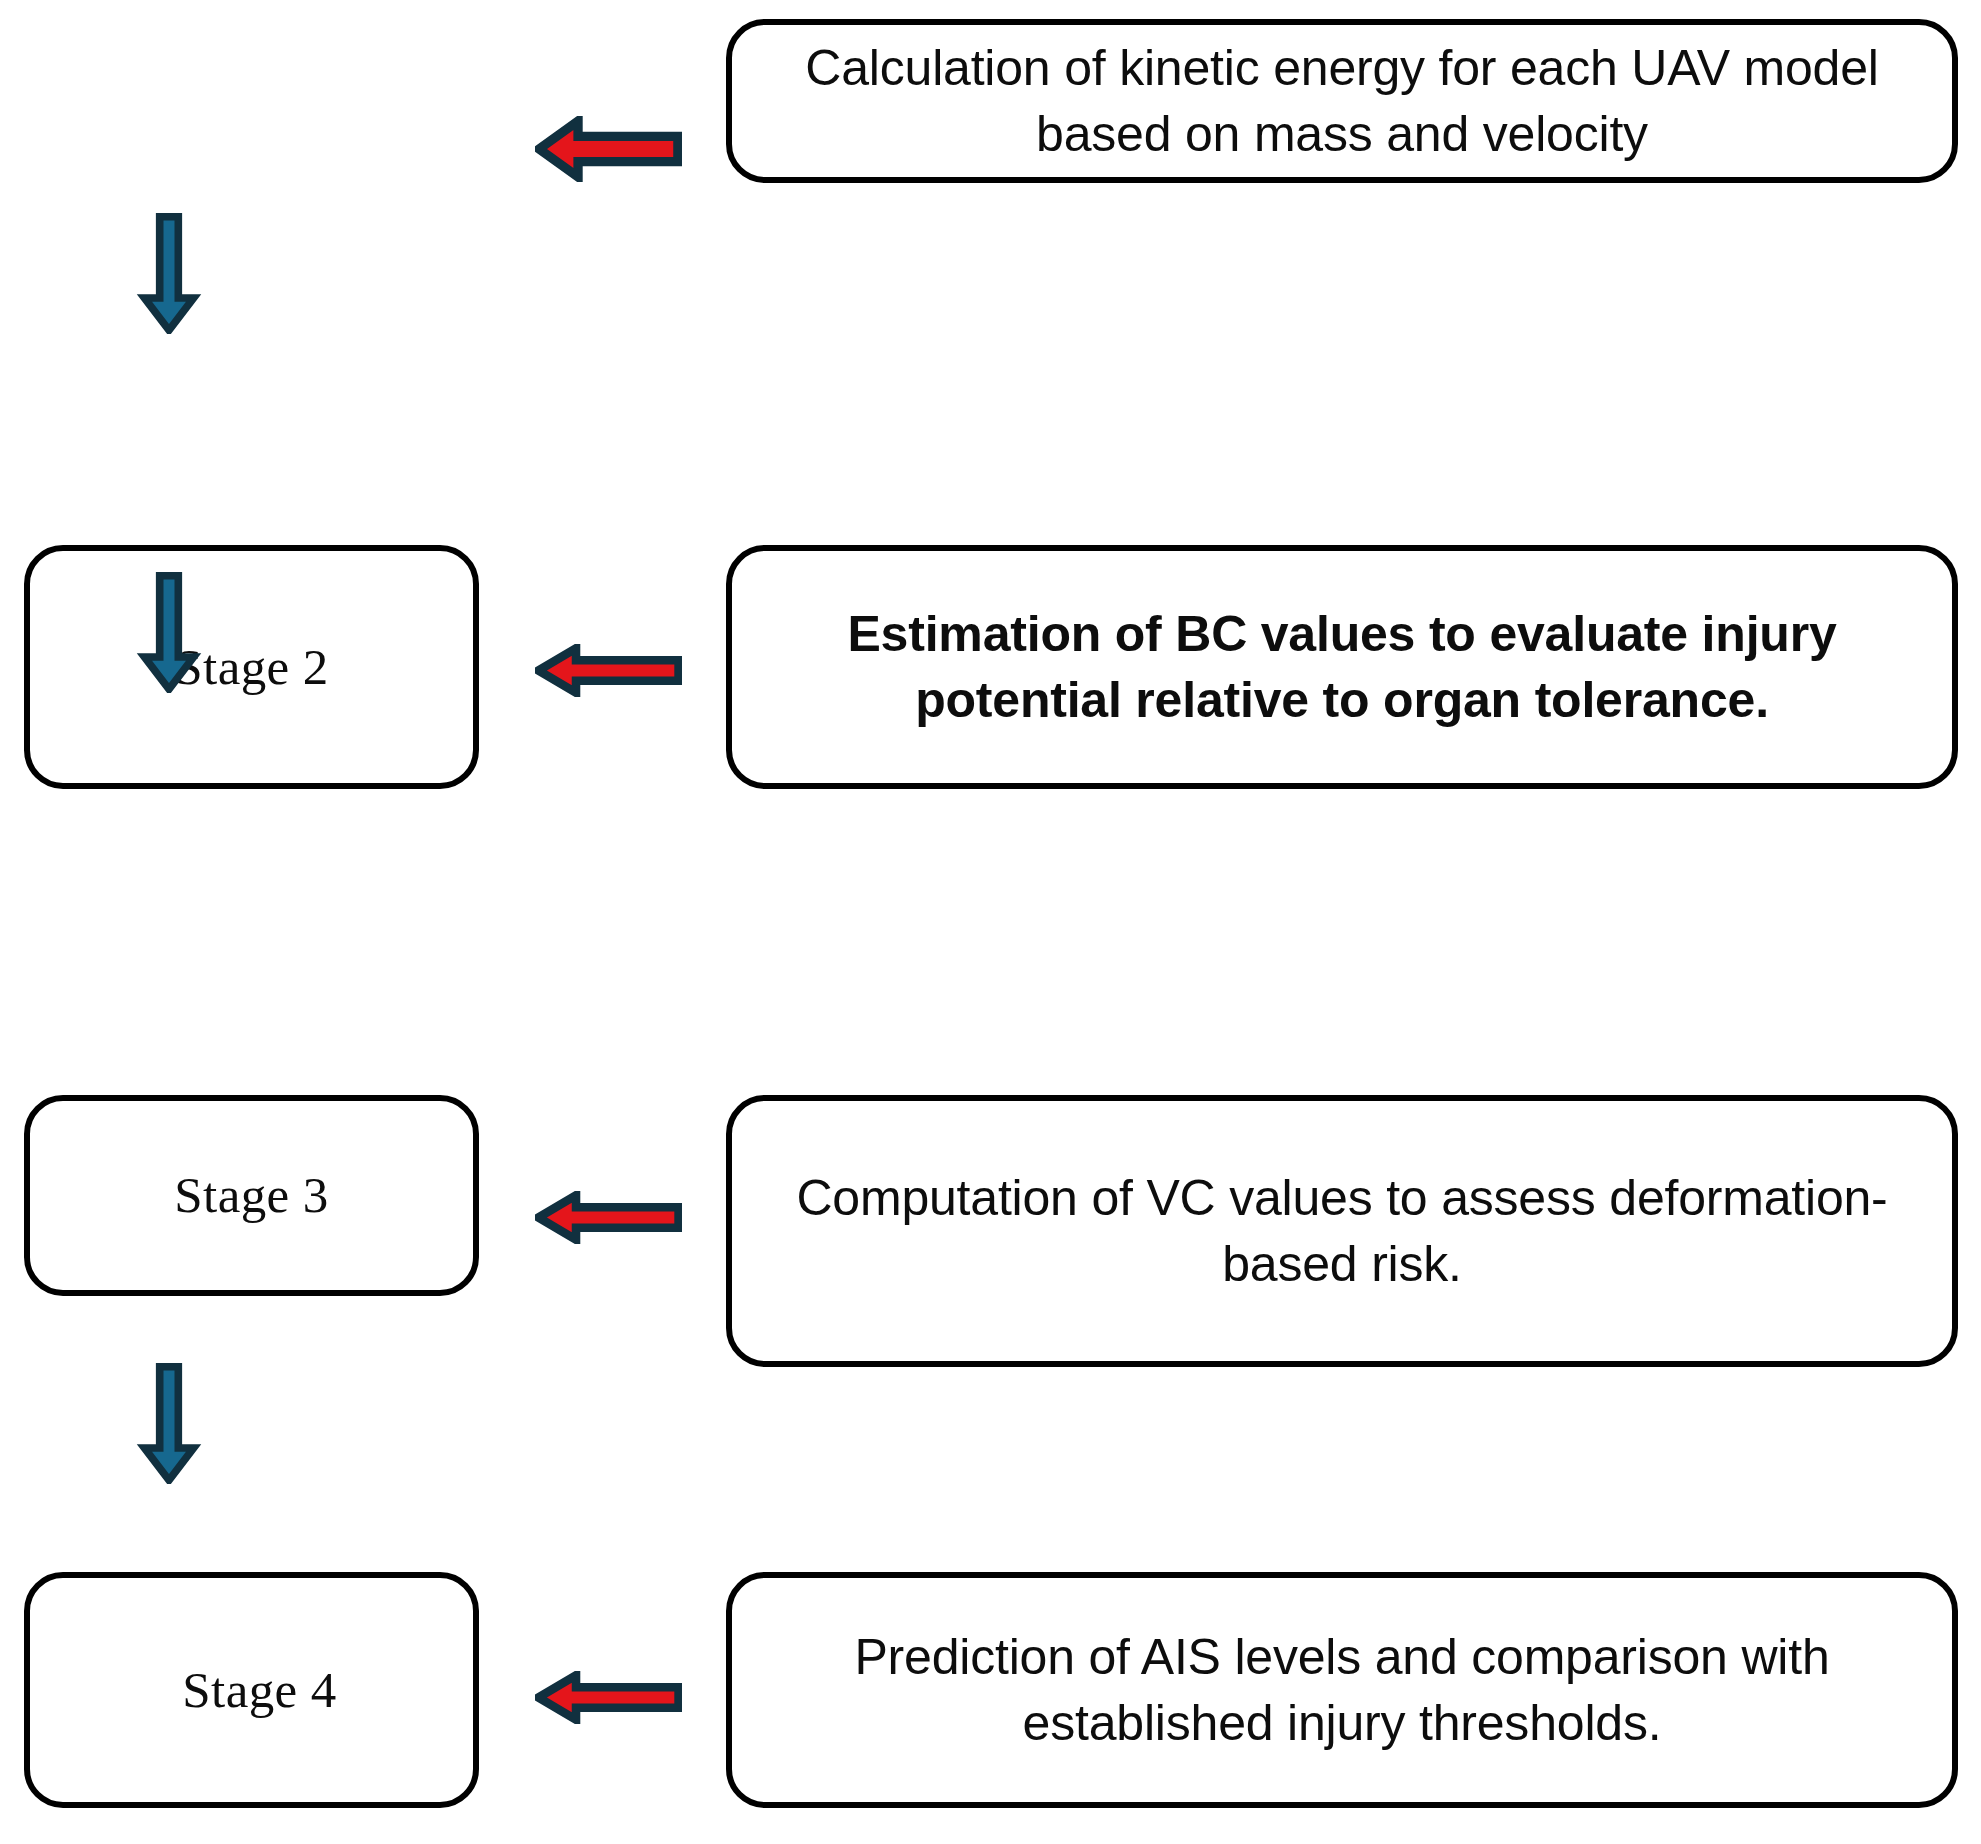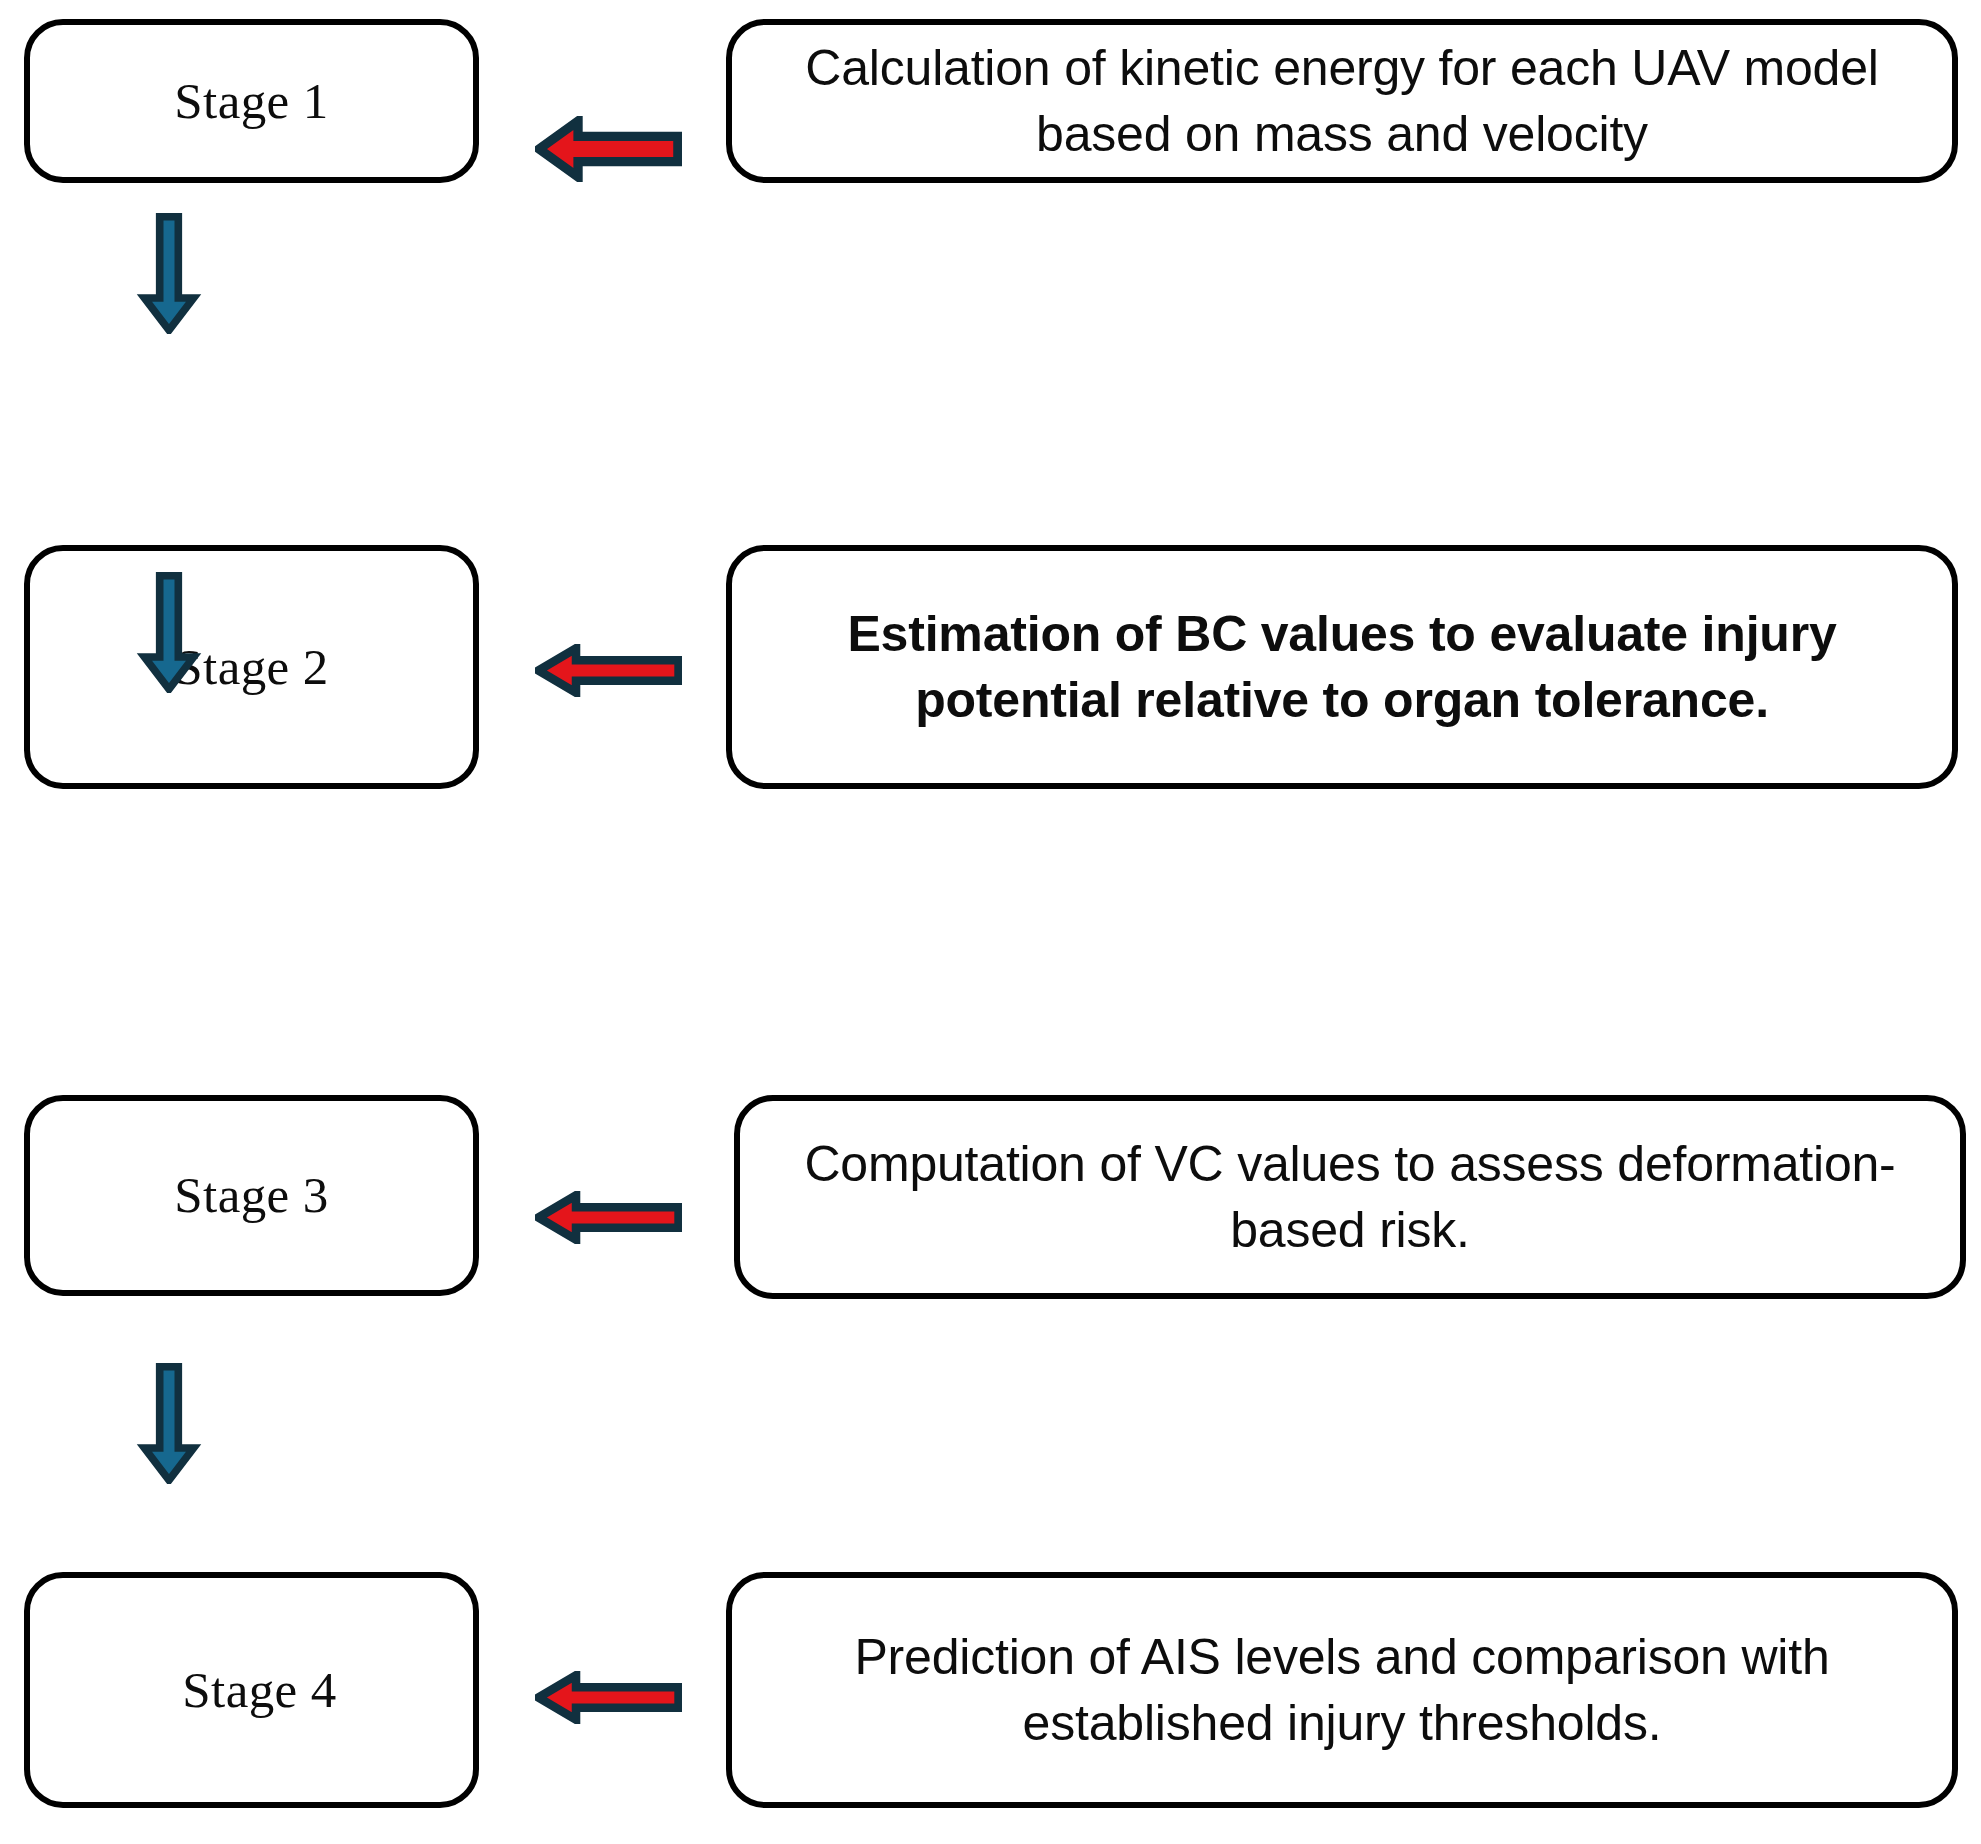--- a/index.html
+++ b/index.html
@@ -58,21 +58,21 @@
   .row1 { top: 19px;   height: 250px; }
   .row2 { top: 545px;  height: 244px; }
   .row3 { top: 1095px; height: 244px; }
   .row4 { top: 1572px; height: 236px; }
 
   .row1.stage-box { top: 19px;   height: 164px; }
   .row1.desc-box  { top: 19px;   height: 164px; }
   .row2.stage-box { top: 545px;  height: 244px; }
   .row2.desc-box  { top: 545px;  height: 244px; font-weight: bold; }
   .row3.stage-box { top: 1095px; height: 201px; }
-  .row3.desc-box  { top: 1095px; height: 204px; margin-left: 8px; }
+  .row3.desc-box  { top: 1095px; height: 272px; }
   .row4.stage-box { top: 1572px; height: 236px; padding-left: 16px; }
   .row4.desc-box  { top: 1572px; height: 236px; }
 
   
   .arrow {
     position: absolute;
   }
   .arrow svg { display: block; }
 
   .red-arrow-1 { left: 535px; top: 116px;  width: 147px; height: 66px; }
@@ -82,23 +82,20 @@
 
   .blue-arrow-1 { left: 136px; top: 213px;  width: 66px; height: 121px; }
   .blue-arrow-2 { left: 136px; top: 572px;  width: 66px; height: 121px; }
   .blue-arrow-3 { left: 136px; top: 1363px; width: 66px; height: 121px; }
 </style>
 </head>
 <body>
 
 <div id="canvas">
 
-  <div class="node-box stage-box row1">
-    <span class="stage-label">Stage 1</span>
-  </div>
 
   <div class="arrow red-arrow-1">
     <svg viewBox="0 0 172 78" width="147" height="66" xmlns="http://www.w3.org/2000/svg">
       <polygon points="4,39 50,6 50,24 168,24 168,54 50,54 50,72" fill="#E4151B" stroke="#11303F" stroke-width="11" stroke-linejoin="miter"></polygon>
     </svg>
   </div>
 
   <div class="node-box desc-box row1">
     <span class="desc-text">Calculation of kinetic energy for each UAV model based on mass and velocity</span>
   </div>

